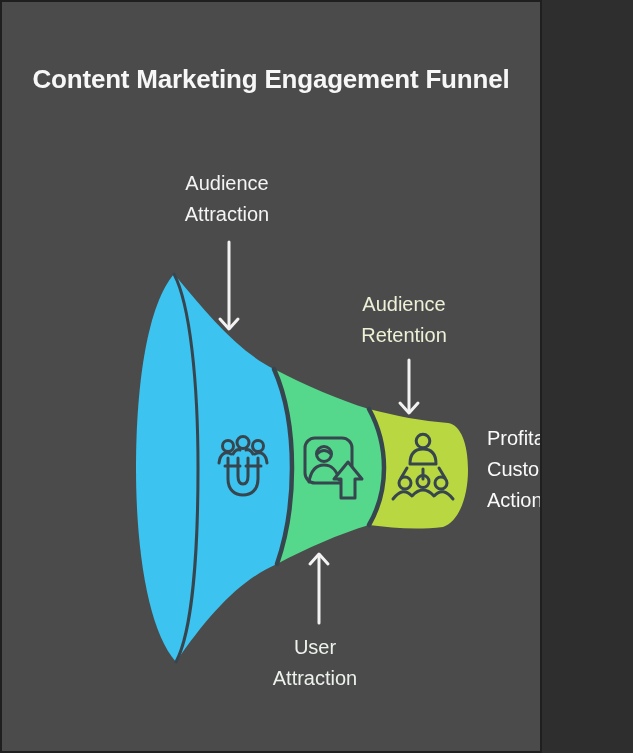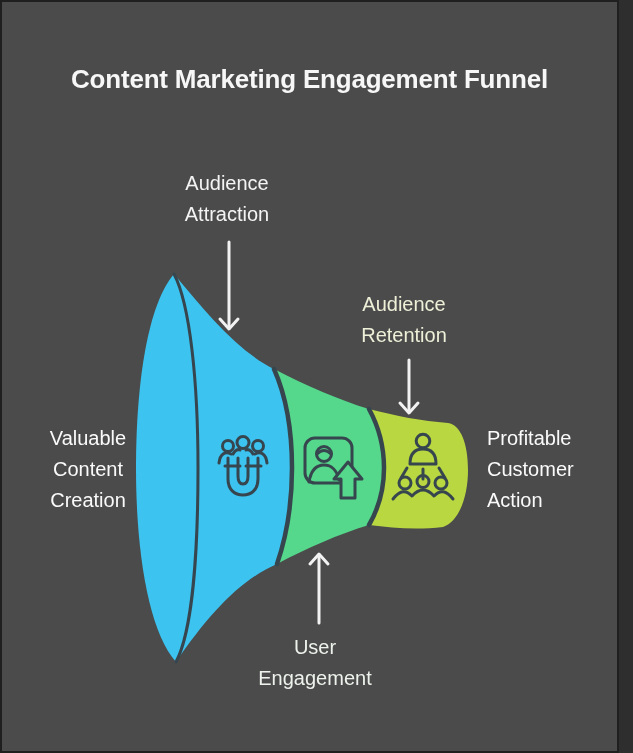--- a/index.html
+++ b/index.html
@@ -1,18 +1,18 @@
 <!DOCTYPE html>
 <html><head>
 <meta charset="utf-8">
 <style>
   html,body{margin:0;padding:0;background:#2e2e2e;}
   #canvas{
     position:relative;
-    width:619px;height:753px;
+    width:542px;height:753px;
     box-sizing:border-box;
     background:#4b4b4b;
     border:2px solid #1f1f1f;
     overflow:hidden;
     font-family:"Liberation Sans", sans-serif;
   }
   #funnel-svg{position:absolute;left:0;top:0;}
   .title{
     position:absolute;left:0;right:0;top:62px;
     text-align:center;
@@ -113,24 +113,21 @@
   </svg>
 
   <div class="title">Content Marketing Engagement Funnel</div>
 
   <div class="label label-attraction">Audience
 Attraction</div>
 
   <div class="label label-retention">Audience
 Retention</div>
 
-  <div class="label label-creation">Valuable
-Content
-Creation</div>
 
   <div class="label label-action">Profitable
 Customer
 Action</div>
 
   <div class="label label-engagement">User
-Engagement</div>
+Attraction</div>
 
 </div>
 
 </body></html>

